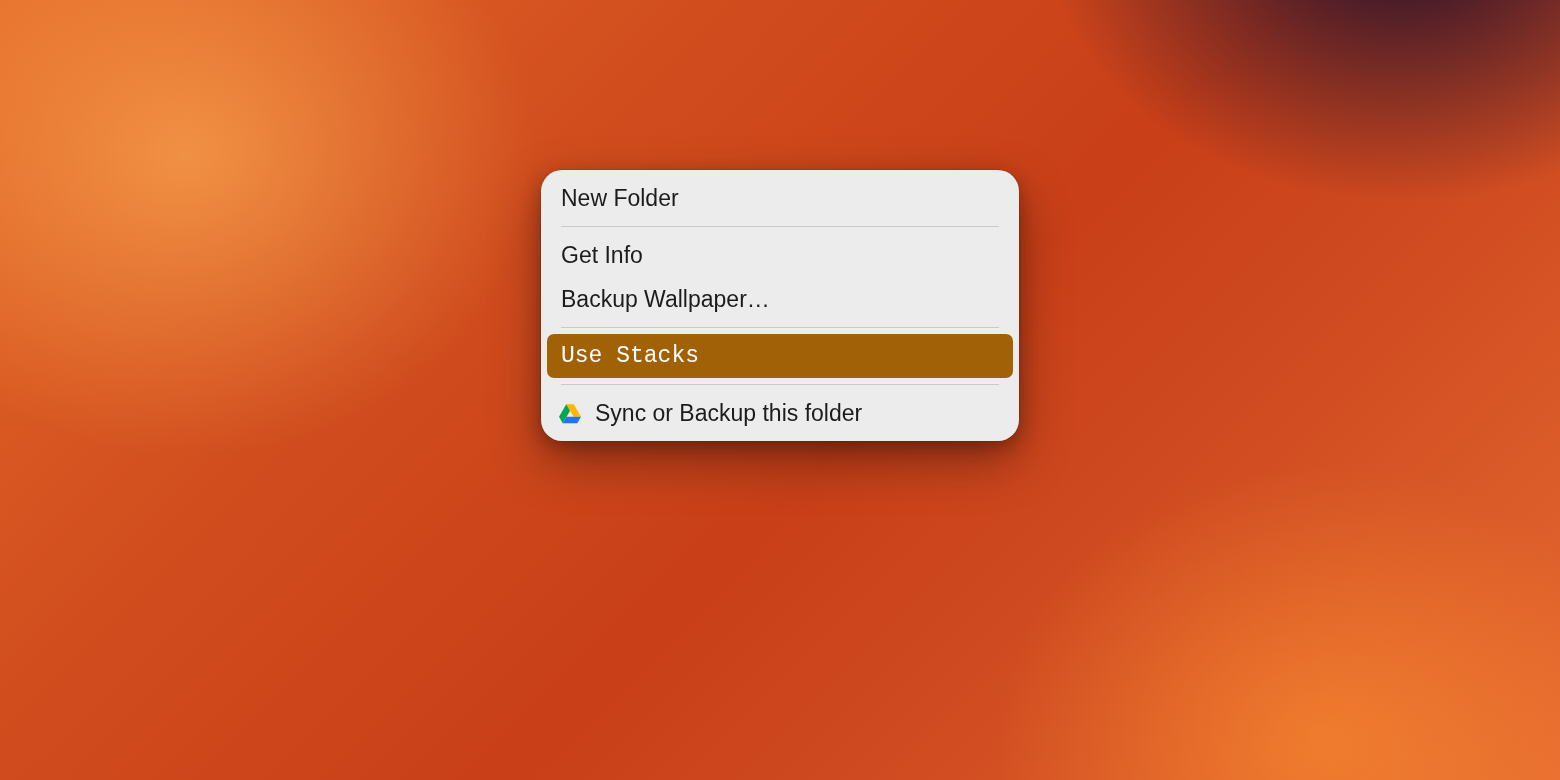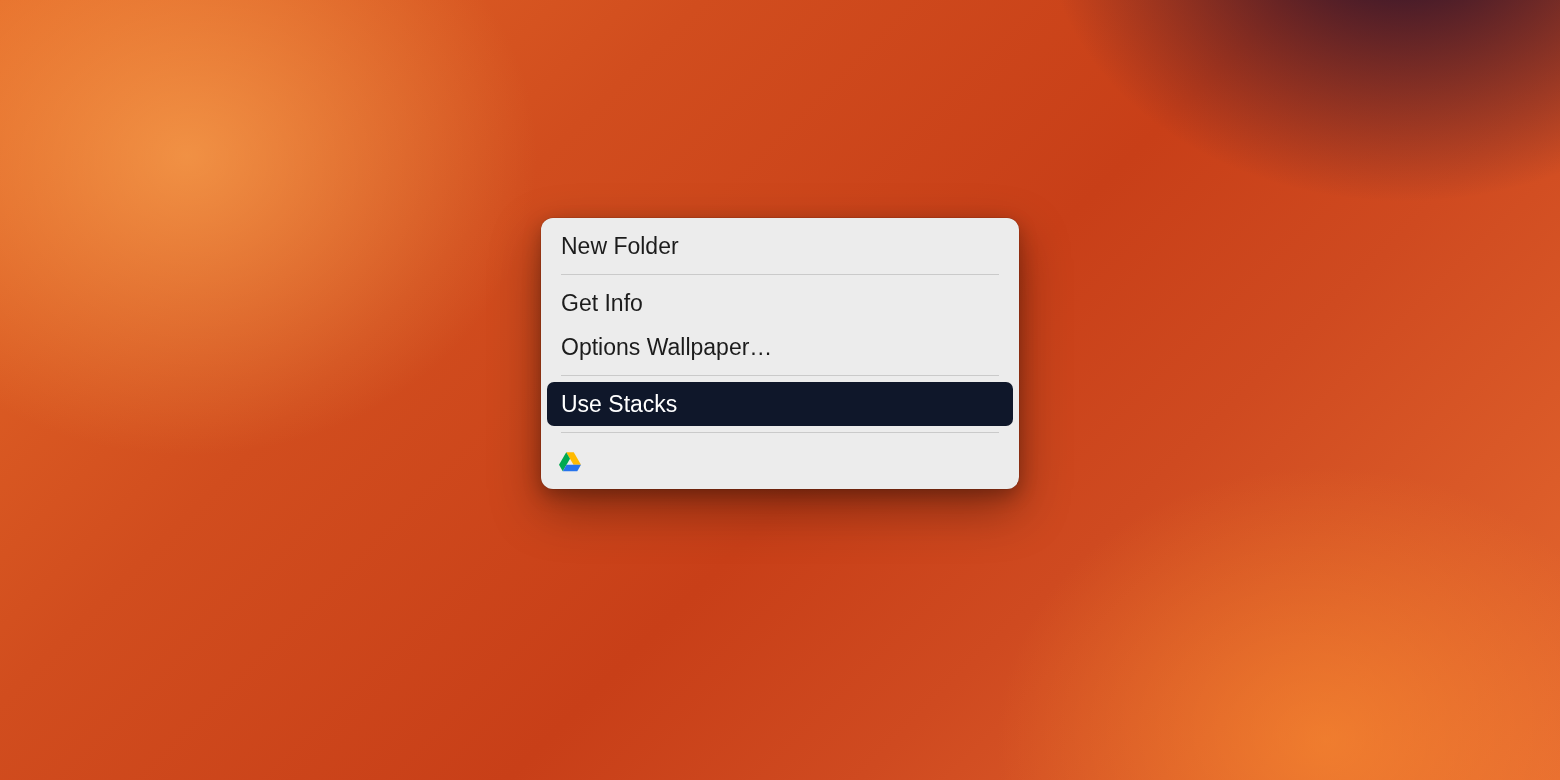--- a/index.html
+++ b/index.html
@@ -20,42 +20,42 @@
         radial-gradient(ellipse 600px 500px at 85% 95%, rgba(255,150,50,0.55) 0%, rgba(210,60,20,0) 55%),
         linear-gradient(135deg, #e56a28 0%, #d14d1e 30%, #c83f18 55%, #cf4a20 70%, #e66a30 100%);
     }
 
     .context-menu {
       position: absolute;
       left: 541px;
       top: 170px;
       width: 478px;
       background: #ececec;
-      border-radius: 12px;
+      border-radius: 21px;
       box-shadow: 0 0 0 0.5px rgba(0,0,0,0.15), 0 20px 50px rgba(0,0,0,0.35), 0 6px 18px rgba(0,0,0,0.25);
       padding: 6px;
-      margin-top: 48px;
       -webkit-font-smoothing: antialiased;
     }
 
     .menu-item {
       display: flex;
       align-items: center;
       height: 44px;
       padding: 0 14px;
       border-radius: 7px;
       font-size: 23px;
       color: #1c1c1c;
       position: relative;
       cursor: default;
     }
 
     .menu-item.highlighted {
-      background: #0f172a;
+      background: #a16207;
       color: #ffffff;
+      font-family: Liberation Mono, monospace;
     }
 
     .menu-item .label {
       flex: 1;
       line-height: 1;
     }
 
     .menu-item .chevron {
       font-size: 20px;
       color: #1c1c1c;
@@ -92,21 +92,21 @@
     <span class="label">New Folder</span>
   </div>
 
   <div class="separator"></div>
 
   <div class="menu-item">
     <span class="label">Get Info</span>
   </div>
 
   <div class="menu-item">
-    <span class="label">Options Wallpaper…</span>
+    <span class="label">Backup Wallpaper…</span>
   </div>
 
   <div class="separator"></div>
 
   <div class="menu-item highlighted">
     <span class="label">Use Stacks</span>
   </div>
 
 
 
@@ -114,15 +114,16 @@
 
 
   <div class="menu-item">
     <span class="drive-icon">
       <svg viewBox="0 0 88 78" width="22" height="20">
         <path d="M 29 0 L 59 0 L 88 50 L 58 50 Z" fill="#ffba00"></path>
         <path d="M 29 0 L 0 50 L 15 76 L 44 26 Z" fill="#00a950"></path>
         <path d="M 58 50 L 88 50 L 73 76 L 15 76 L 30 50 Z" fill="#2673ec"></path>
       </svg>
     </span>
+    <span class="label">Sync or Backup this folder</span>
   </div>
 
 </div>
 
 </body></html>

